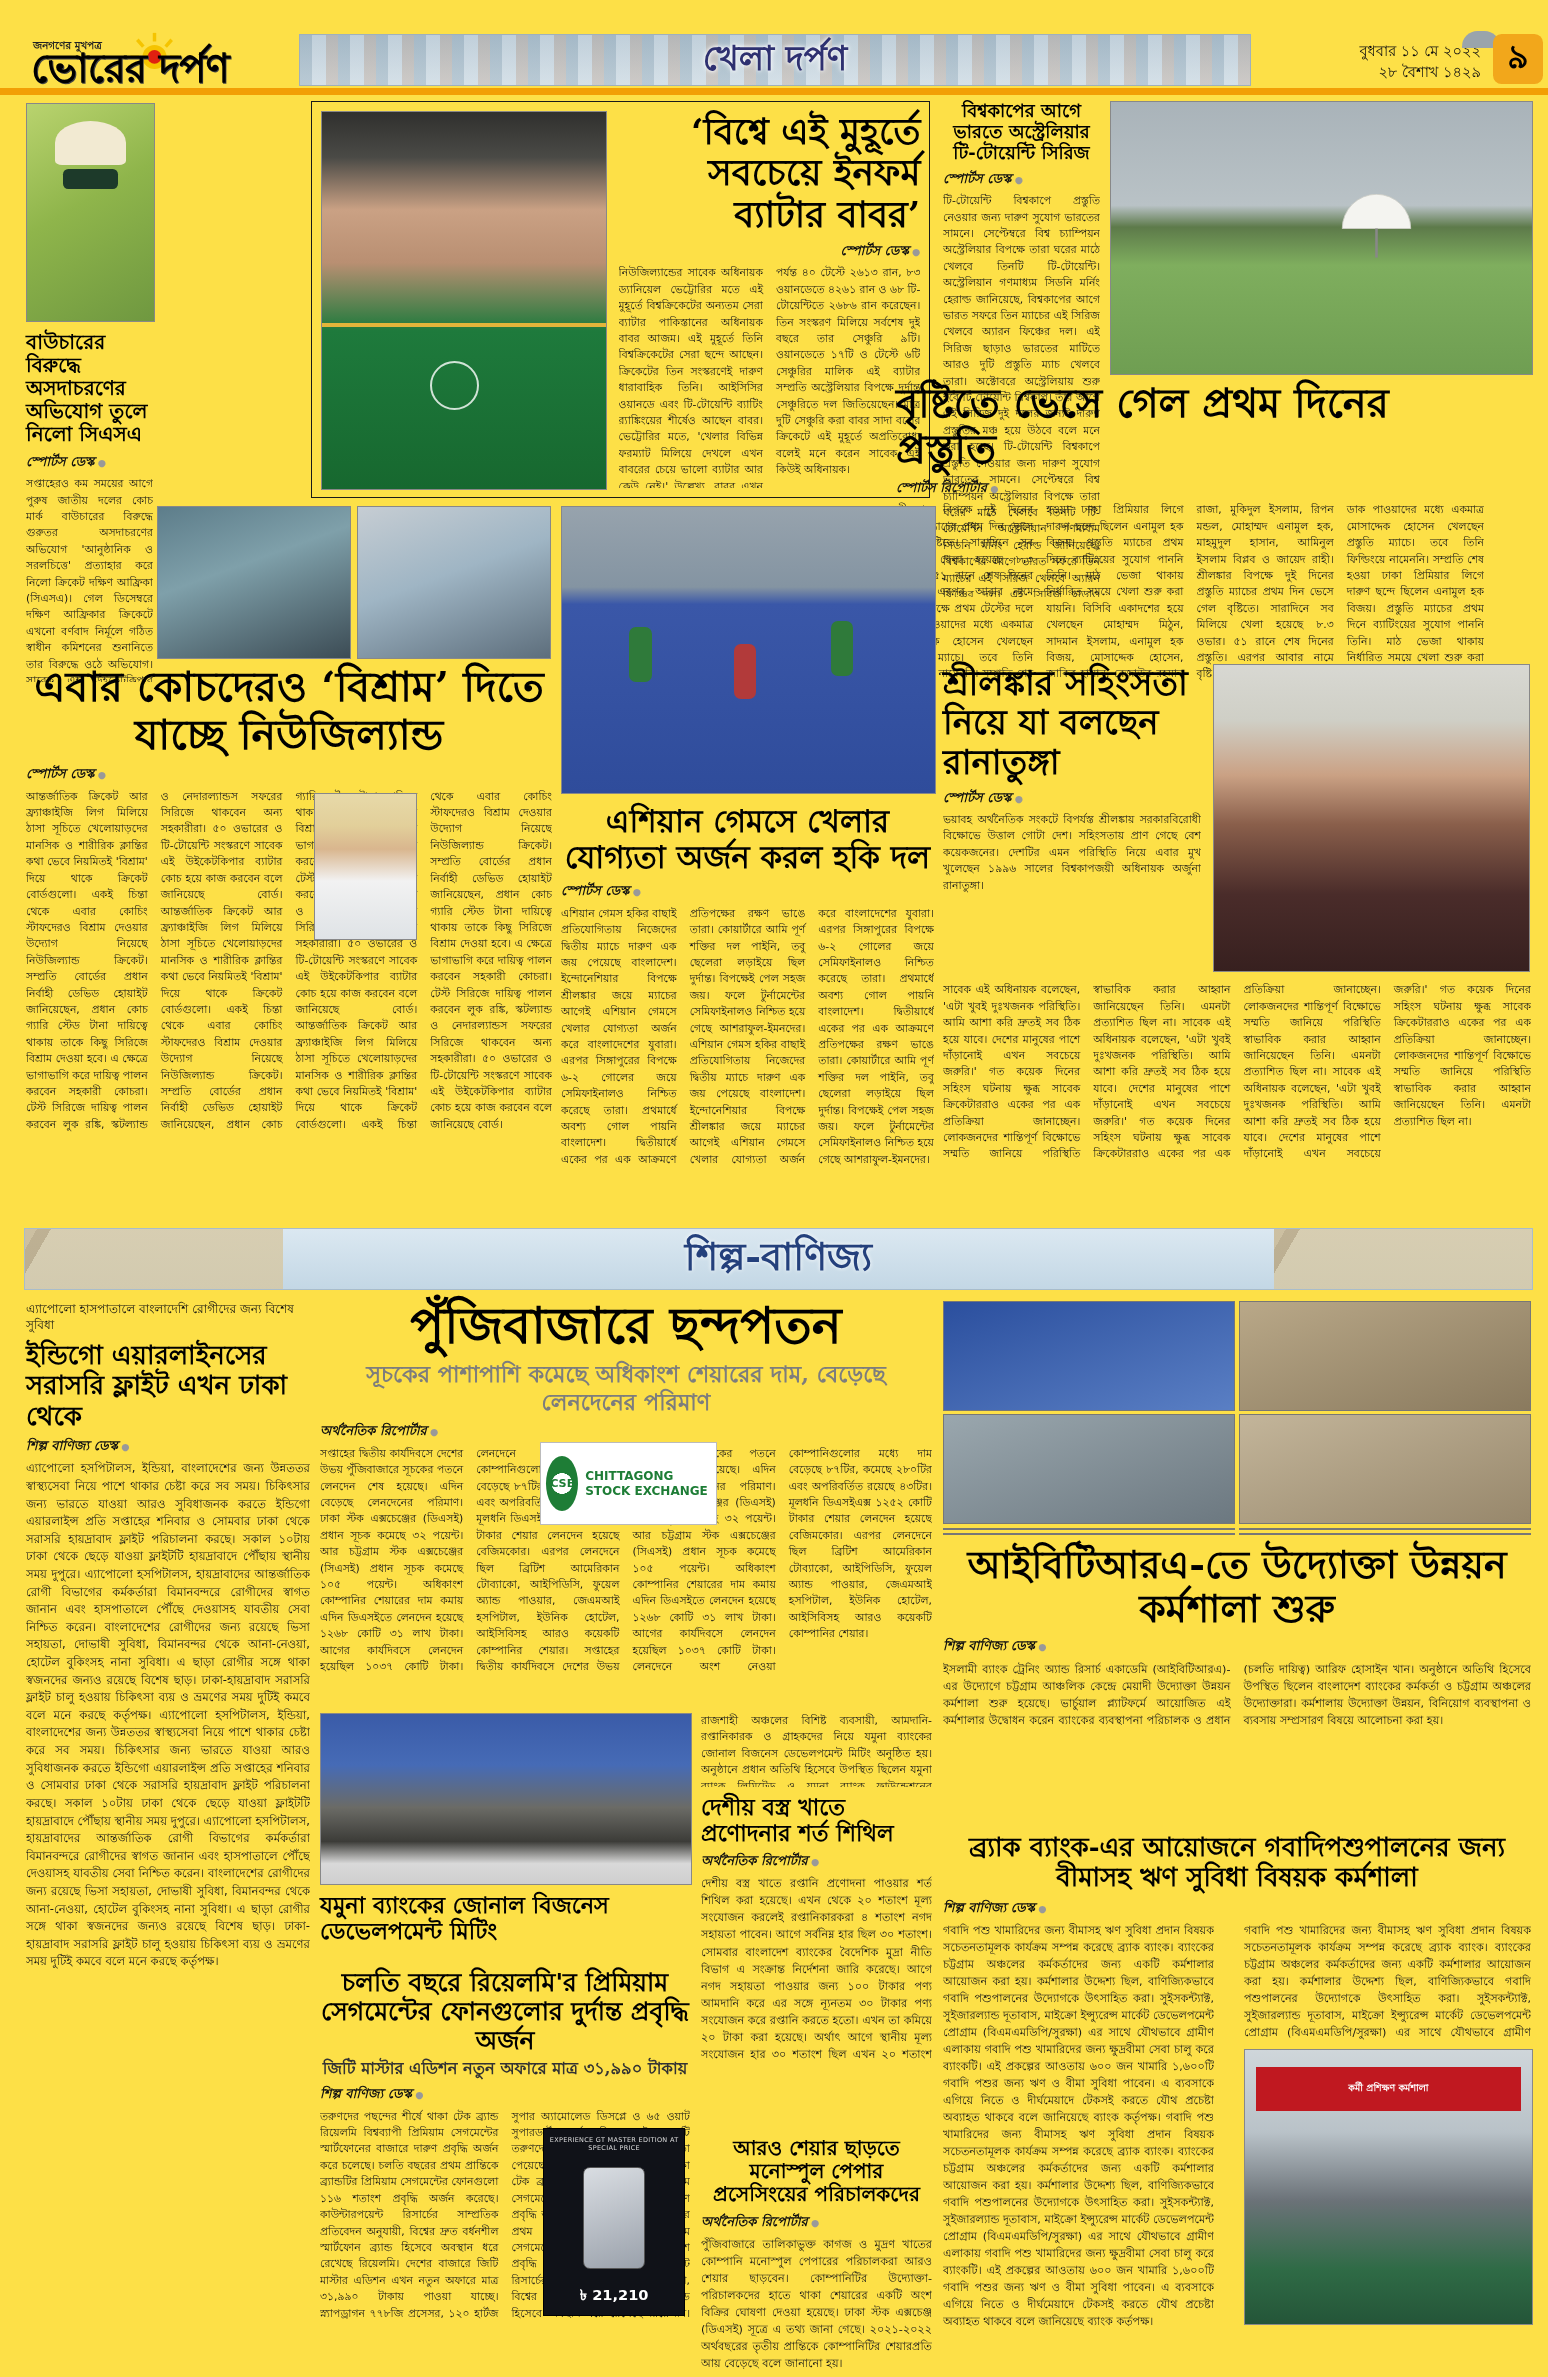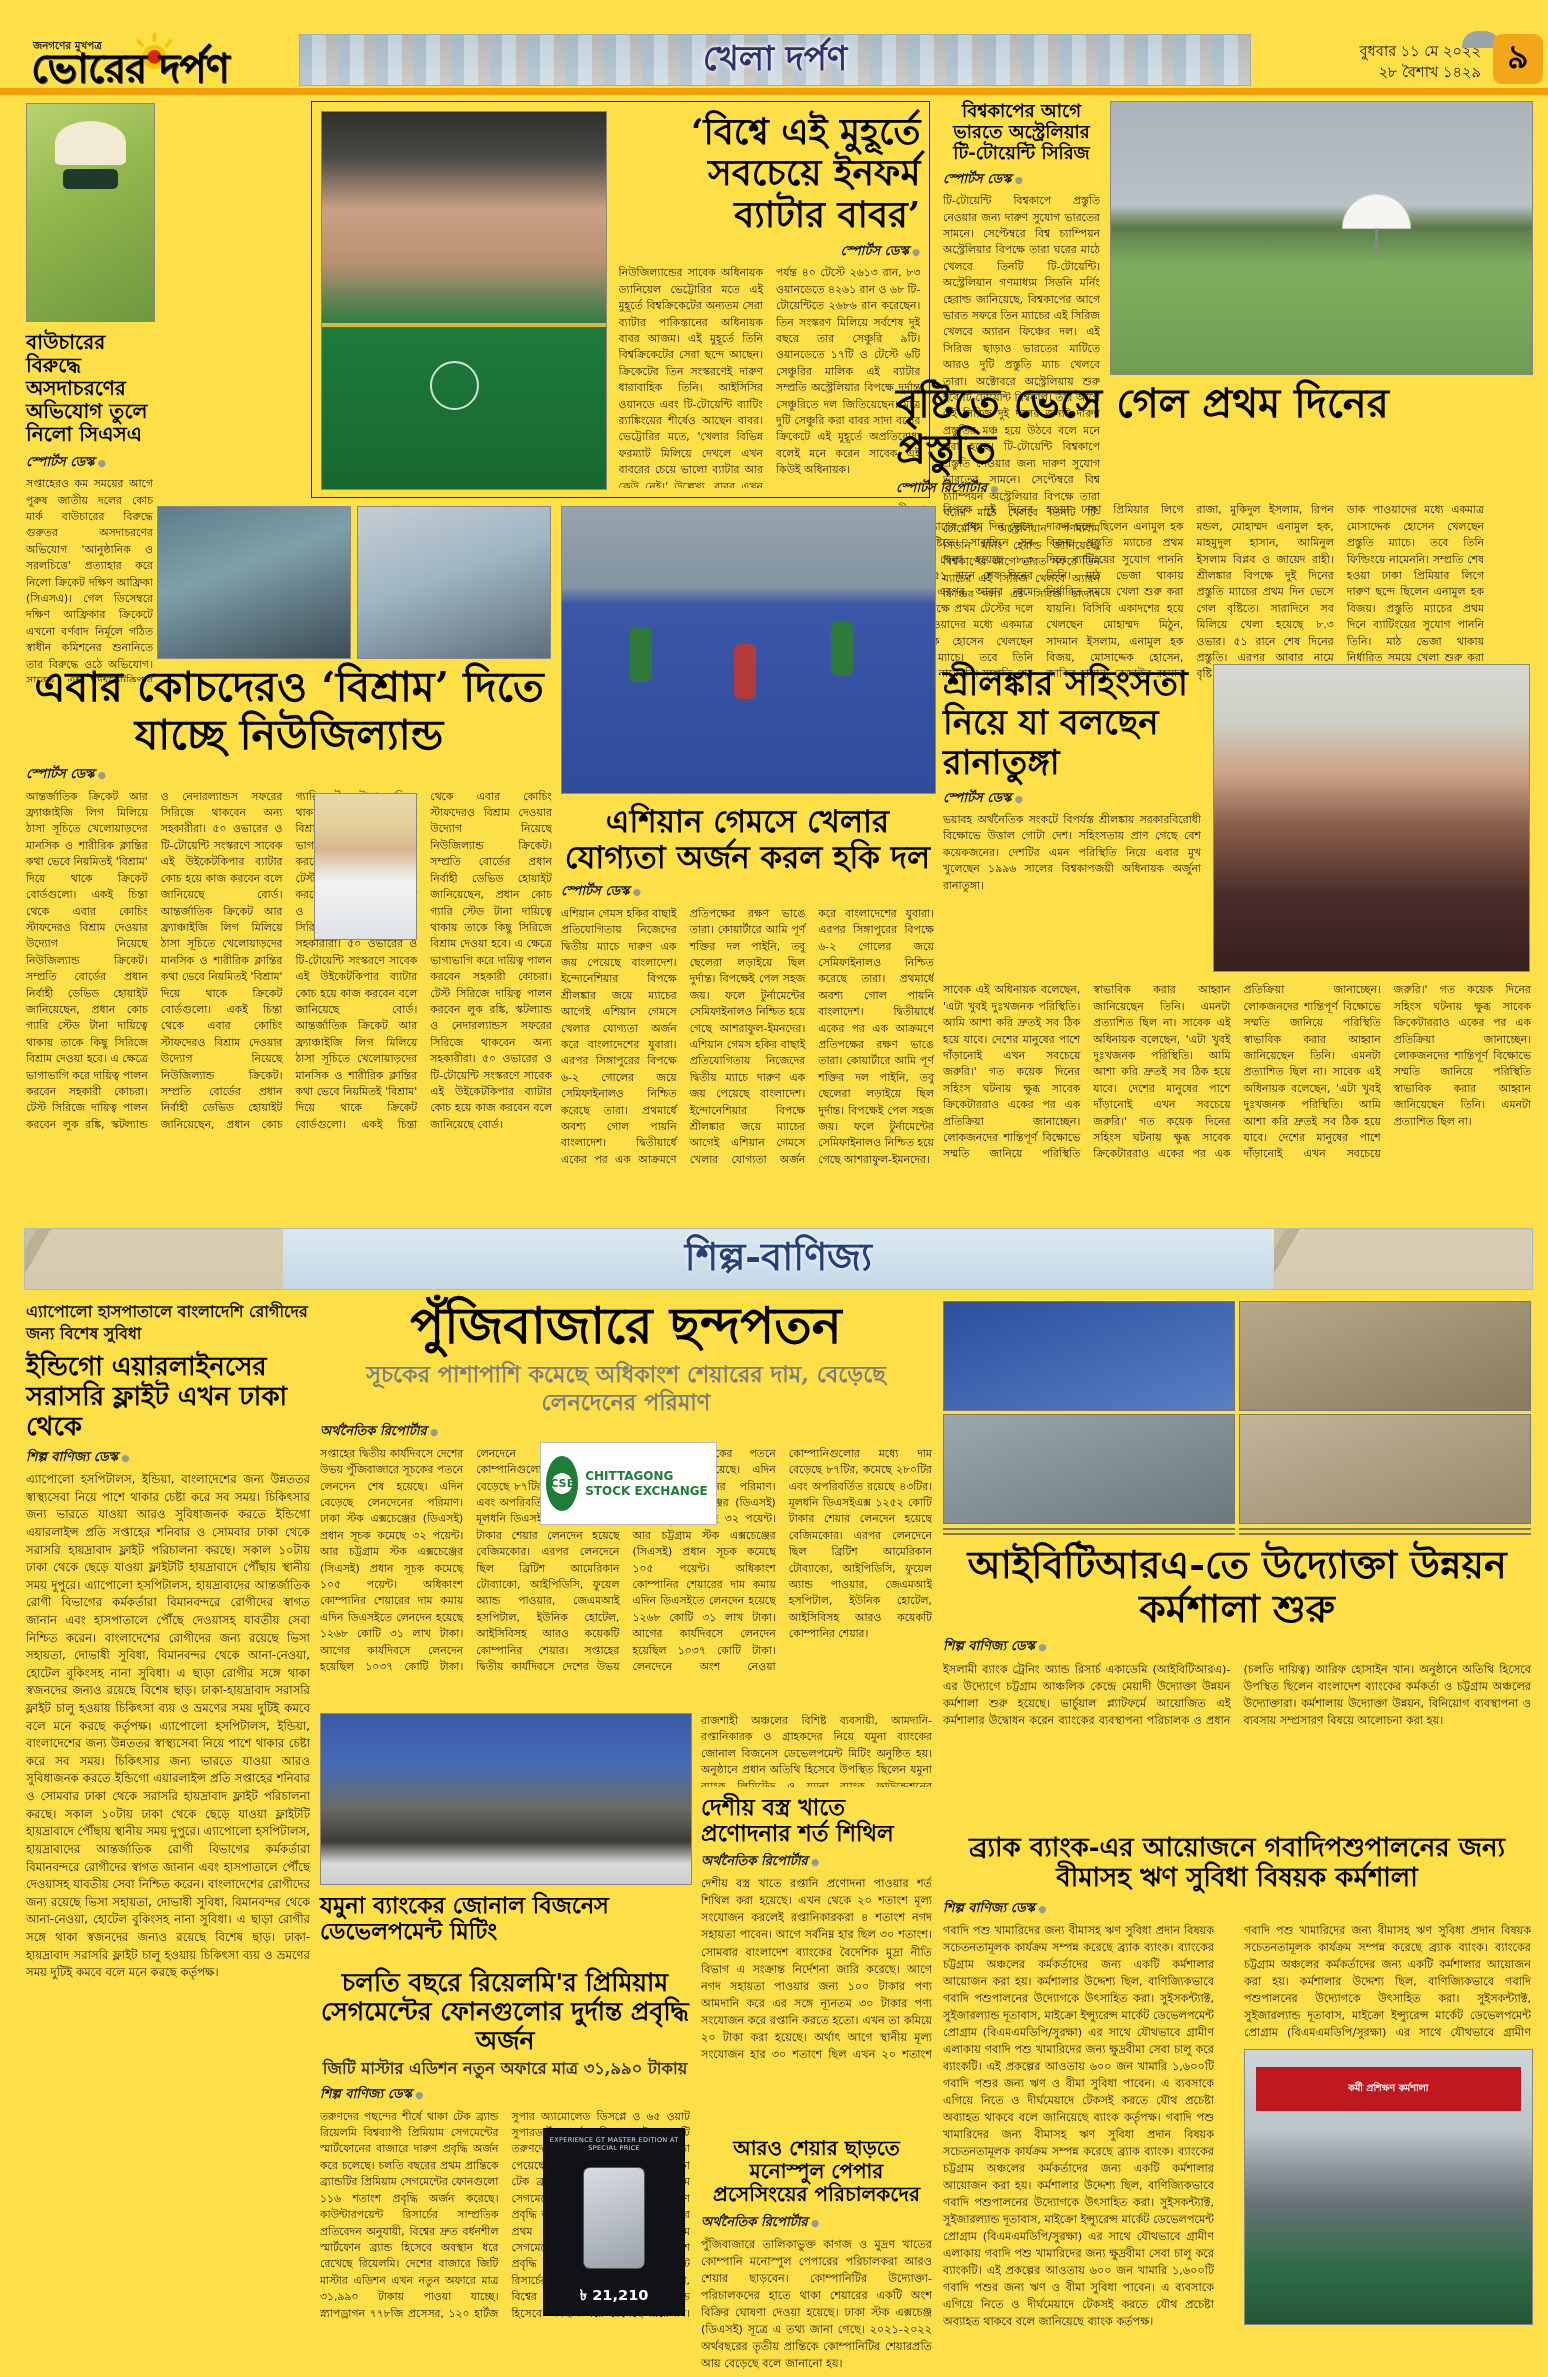--- a/index.html
+++ b/index.html
@@ -67,21 +67,21 @@
             display:flex;align-items:center;justify-content:center;color:#1e7d36;font-size:11.2px;font-weight:bold;}
   .cse-text{color:#1e7d36;font-weight:bold;font-size:12px;line-height:1.2;}
   
   .phone-card{background:#101218;color:#fff;display:flex;flex-direction:column;align-items:center;
               justify-content:space-between;padding:6.9px 5.2px;border:0.9px solid #000;}
   .phone-body{width:46%;height:58%;background:linear-gradient(160deg,#d9dde2,#9aa1ab);border-radius:6.9px;border:0.9px solid #555;}
   .phone-label{font-size:6.5px;letter-spacing:0.3px;text-align:center;color:#ddd;}
   .phone-price{font-size:14.6px;font-weight:bold;color:#fff;}
   .umbrella{position:absolute;left:54%;top:34%;}
   .box-border{border:1.7px solid #1a1a1a;}
-  .kicker{font-size:16px;font-weight:bold;line-height:1.35;}
+  .kicker{font-size:12px;font-weight:normal;line-height:1.35;}
   .smallcap-row{display:flex;gap:6.9px;}
 </style>
 </head>
 <body>
 
 <div class="page">
 
   <div class="abs" style="left:33px;top:36px;">
     <span class="tagline">জনগণের মুখপত্র</span>
   </div>

